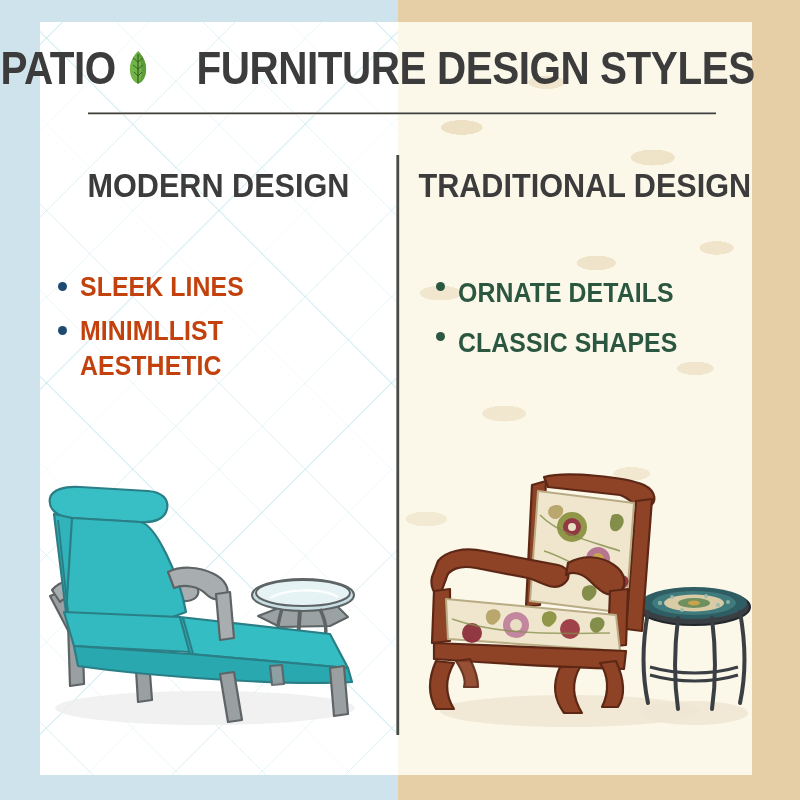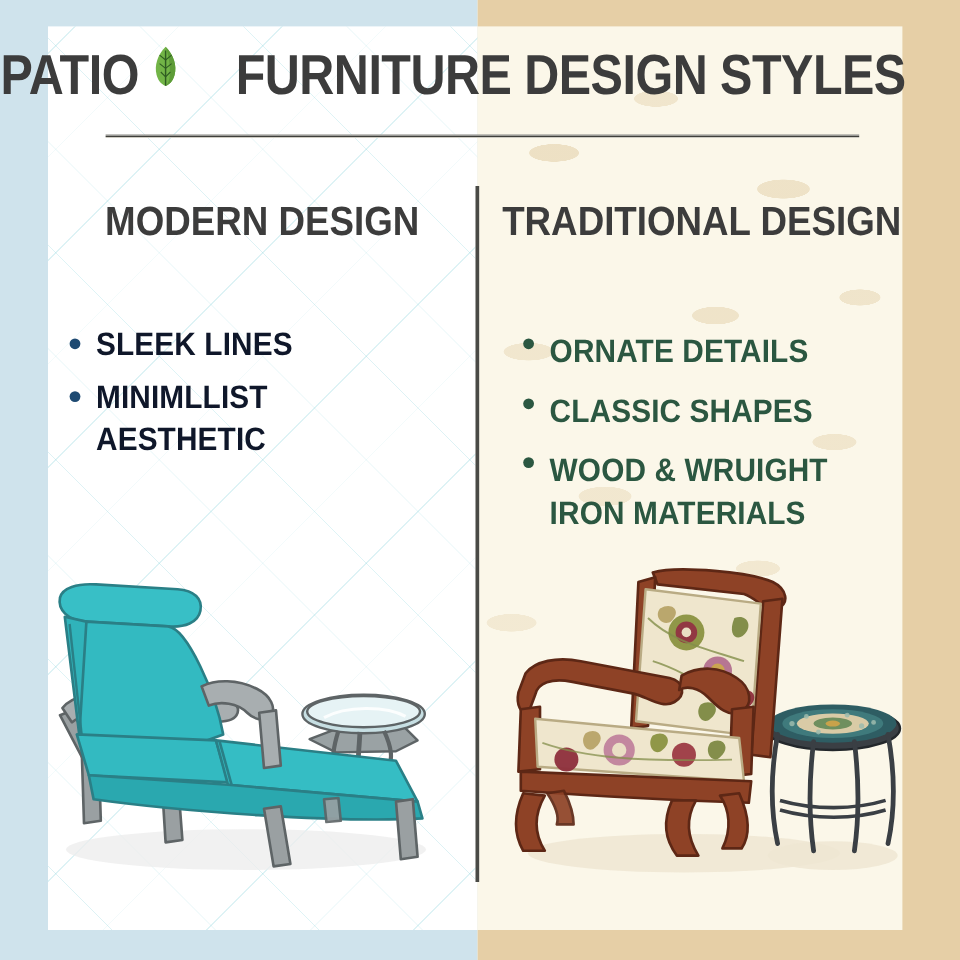--- a/index.html
+++ b/index.html
@@ -90,21 +90,21 @@
     background: linear-gradient(to right, #8d8d8a 0 1px, #4a4a46 1px 3px, #d9d6cc 3px 4px);
     z-index: 6;
   }
 
   
   .title-row {
     position: absolute;
     left: 40px; top: 38px;
     width: 712px; height: 58px;
     display: flex;
-    align-items: flex-start;
+    align-items: center;
     justify-content: center;
     gap: 4px;
     z-index: 5;
   }
   .title-text {
     font-family: "Liberation Sans Narrow", "Liberation Sans", sans-serif;
     font-weight: bold;
     font-size: 47px;
     line-height: 1;
     letter-spacing: -0.5px;
@@ -172,21 +172,21 @@
   .bullet-text {
     font-family: "Liberation Sans Narrow", "Liberation Sans", sans-serif;
     font-weight: bold;
     font-size: 27px;
     line-height: 1.32;
     letter-spacing: 0.1px;
   }
   .bullet-text span { display: inline-block; transform: scaleX(0.92); transform-origin: left center; }
 
   .list-modern .dot { background: #1e4a72; }
-  .list-modern .bullet-text { color: #0f172a; }
+  .list-modern .bullet-text { color: #c2410c; }
   .list-traditional .dot { background: #2b5741; }
   .list-traditional .bullet-text { color: #2b5741; margin-top: 6px; }
 
   
   .illustration {
     position: absolute;
     z-index: 4;
   }
   .illus-modern { left: 30px; top: 470px; width: 368px; height: 265px; }
   .illus-traditional { left: 420px; top: 455px; width: 332px; height: 280px; }
@@ -236,24 +236,20 @@
   </ul>
 
   <ul class="bullet-list list-traditional">
     <li class="bullet-item">
       <span class="dot"></span>
       <span class="bullet-text"><span>ORNATE DETAILS</span></span>
     </li>
     <li class="bullet-item">
       <span class="dot"></span>
       <span class="bullet-text"><span>CLASSIC SHAPES</span></span>
-    </li>
-    <li class="bullet-item">
-      <span class="dot"></span>
-      <span class="bullet-text"><span>WOOD &amp; WRUIGHT IRON MATERIALS</span></span>
     </li>
   </ul>
 
   <svg class="illustration illus-modern" viewBox="0 0 368 265">
     <ellipse cx="175" cy="238" rx="150" ry="17" fill="#ececec" opacity="0.75"></ellipse>
 
     <g stroke="#5e6466" stroke-width="2" stroke-linejoin="round">
       <path d="M228 146 L262 133 L305 134 L318 147 L300 156 L250 157 Z" fill="#9aa2a4"></path>
       <ellipse cx="273" cy="125" rx="51" ry="16" fill="#c7dfe3"></ellipse>
       <ellipse cx="273" cy="123" rx="47" ry="13" fill="#e6f3f5"></ellipse>

